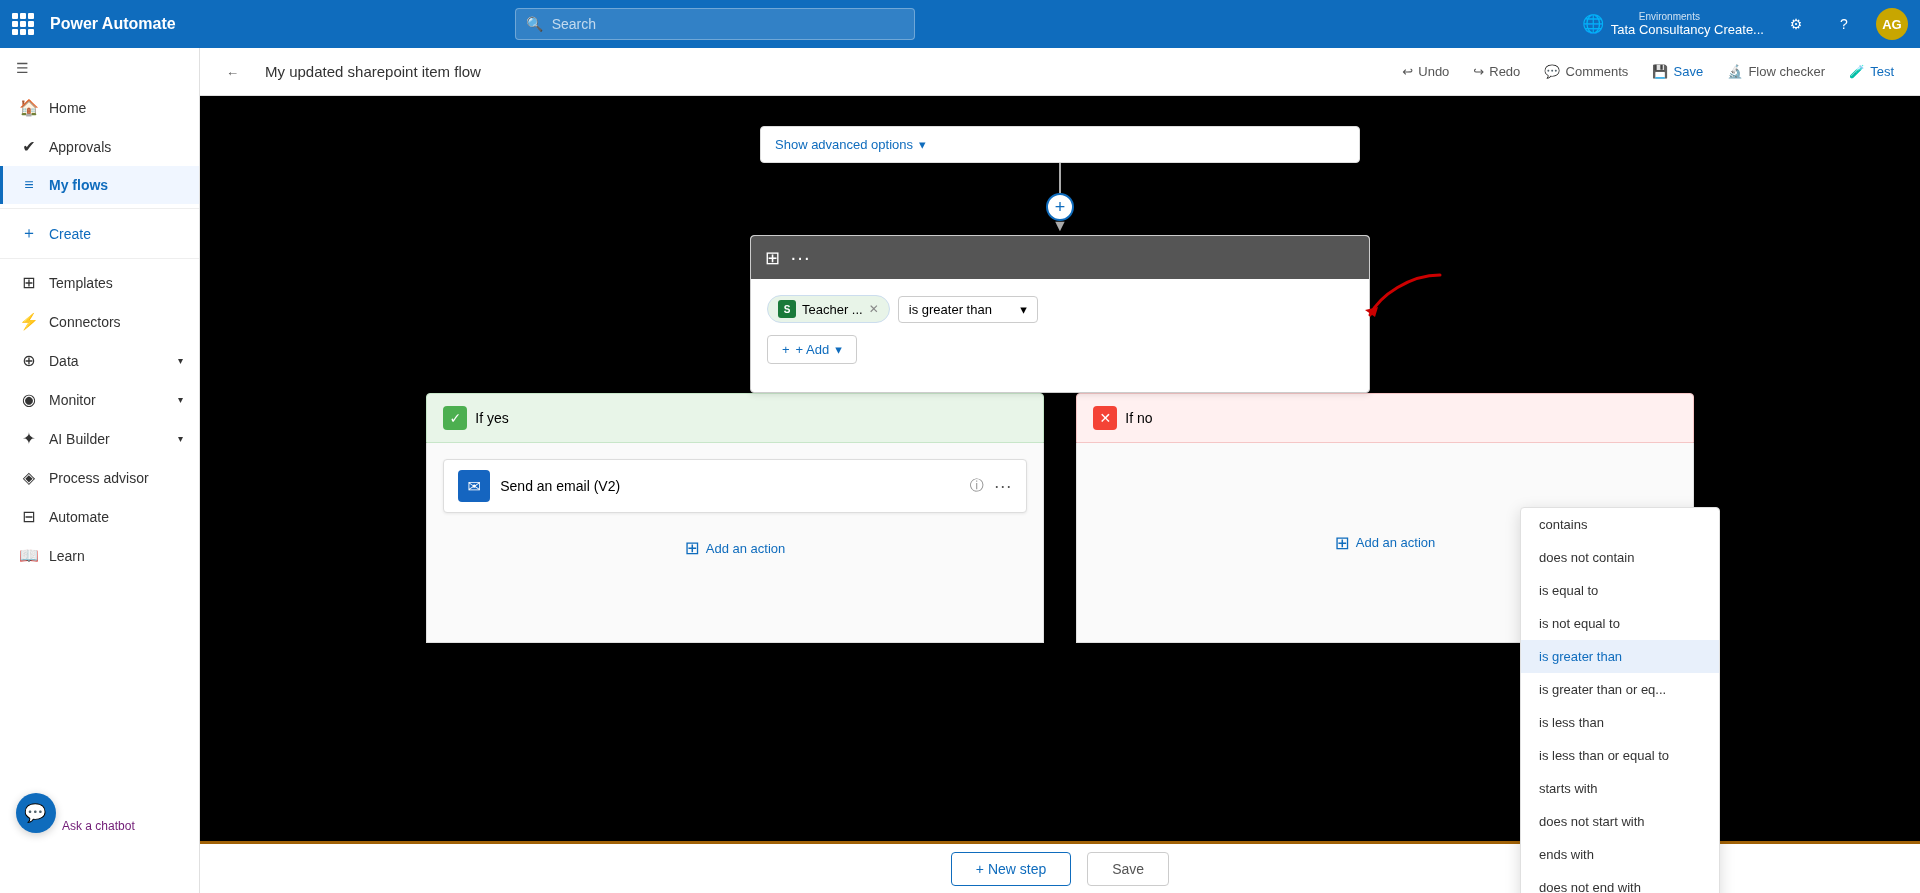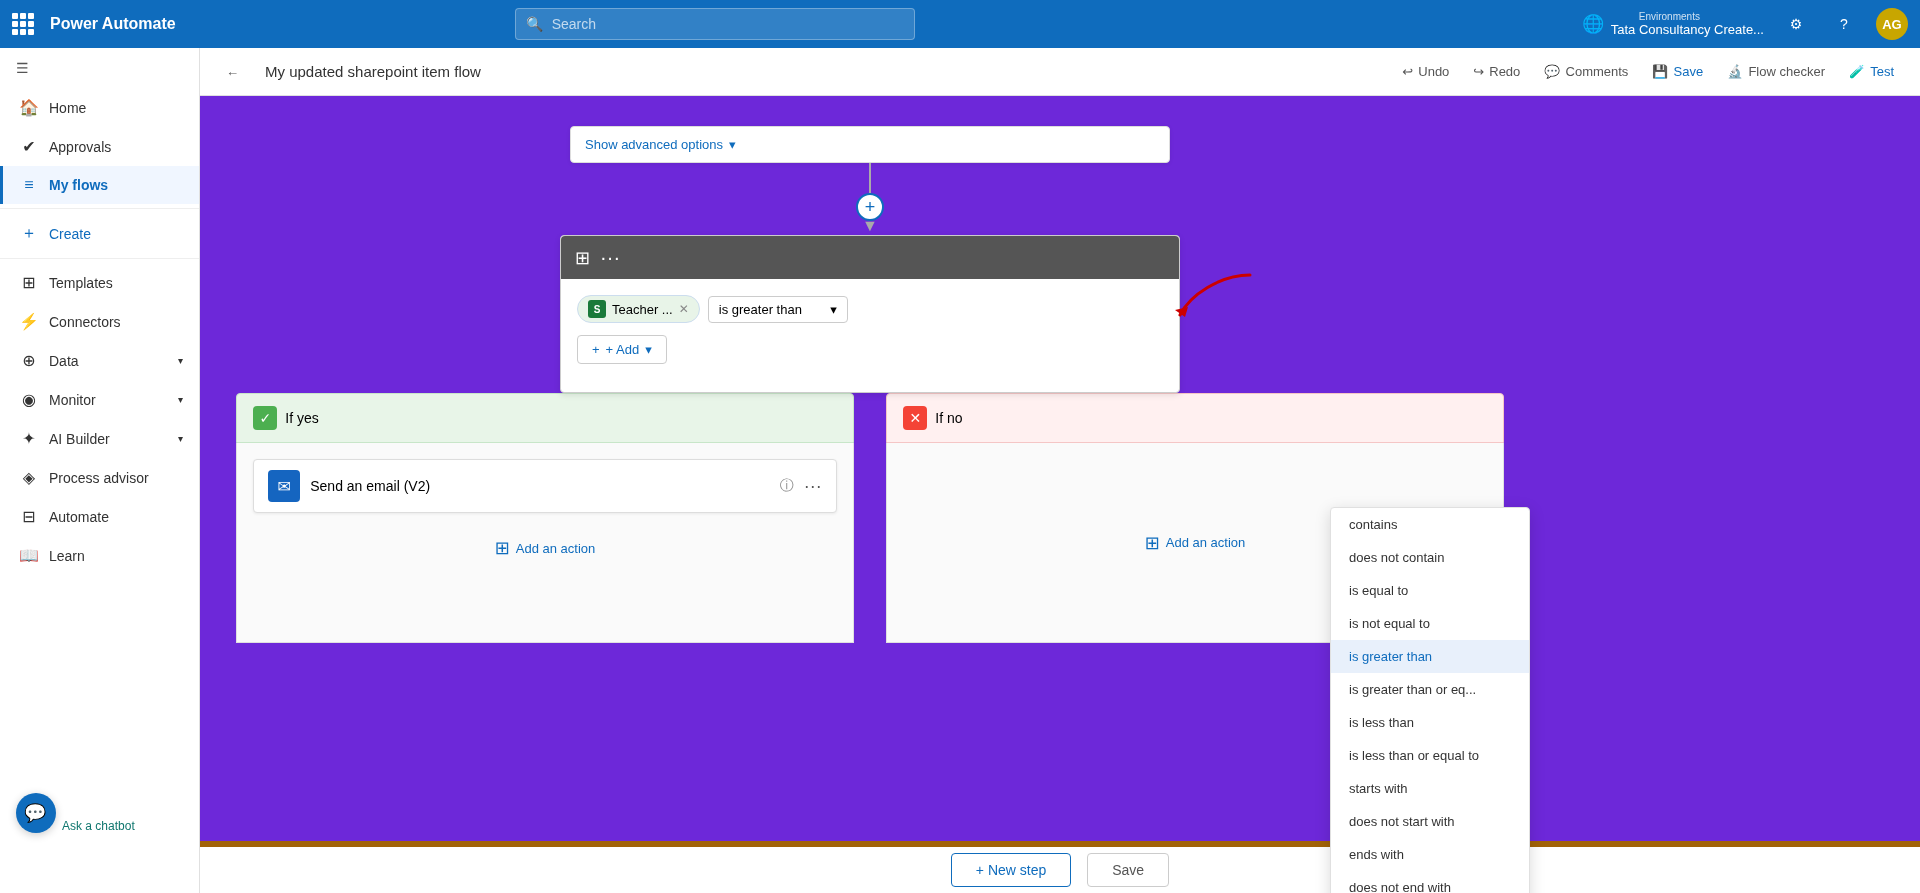--- a/index.html
+++ b/index.html
@@ -74,22 +74,22 @@
     .toolbar-btn {
       display: flex; align-items: center; gap: 5px;
       padding: 5px 10px; border: none; background: none;
       cursor: pointer; color: #555; font-size: 13px; border-radius: 4px;
     }
     .toolbar-btn.save-btn { color: #0f6cbd; }
     .toolbar-btn.test-btn { color: #0f6cbd; }
 
     
     .canvas {
-      flex: 1; background: #6d28d9; overflow: auto; position: relative;
-      display: flex; flex-direction: column; align-items: flex-start;
+      flex: 1; background: #000000; overflow: auto; position: relative;
+      display: flex; flex-direction: column; align-items: center;
     }
     .canvas-inner { display: flex; flex-direction: column; align-items: center; padding: 20px 20px 100px; min-width: 900px; }
 
     
     .flow-card {
       background: white; border: 1px solid #ddd; border-radius: 4px;
       width: 600px; box-shadow: 0 1px 4px rgba(0,0,0,0.08);
     }
     .show-advanced { padding: 10px 14px; color: #0f6cbd; cursor: pointer; font-size: 13px; display: flex; align-items: center; gap: 6px; }
 
@@ -181,36 +181,36 @@
     .action-icon { width: 32px; height: 32px; background: #1565c0; border-radius: 4px; display: flex; align-items: center; justify-content: center; flex-shrink: 0; }
     .action-title { flex: 1; font-size: 14px; }
     .action-help { color: #888; cursor: pointer; }
     .action-more { color: #555; cursor: pointer; font-size: 18px; }
 
     .add-action-btn { display: flex; align-items: center; gap: 6px; color: #0f6cbd; cursor: pointer; font-size: 13px; padding: 8px 0; }
 
     
     .new-step-bar {
       position: fixed; bottom: 0; left: 200px; right: 0;
-      background: white; border-top: 6px solid #a16207;
+      background: white; border-top: 3px solid #a16207;
       display: flex; justify-content: center; align-items: center; height: 52px;
     }
     .new-step-btn {
       background: white; border: 1px solid #0f6cbd; color: #0f6cbd;
       border-radius: 4px; padding: 8px 24px; font-size: 14px; cursor: pointer;
       display: flex; align-items: center; gap: 6px;
     }
 
     .chatbot-btn {
       position: fixed; bottom: 60px; left: 16px;
       width: 40px; height: 40px; background: #0f6cbd; border-radius: 50%;
       display: flex; align-items: center; justify-content: center; color: white; font-size: 18px;
       cursor: pointer; box-shadow: 0 2px 8px rgba(0,0,0,0.2);
     }
-    .ask-chatbot { position: fixed; bottom: 60px; left: 62px; font-size: 12px; color: #0f766e; }
+    .ask-chatbot { position: fixed; bottom: 60px; left: 62px; font-size: 12px; color: #701a75; }
   </style>
 </head>
 <body>
 
 <div class="topbar">
   <div class="waffle-icon">
     <div class="waffle-dot"></div>
       <div class="waffle-dot"></div>
       <div class="waffle-dot"></div>
     <div class="waffle-dot"></div>

